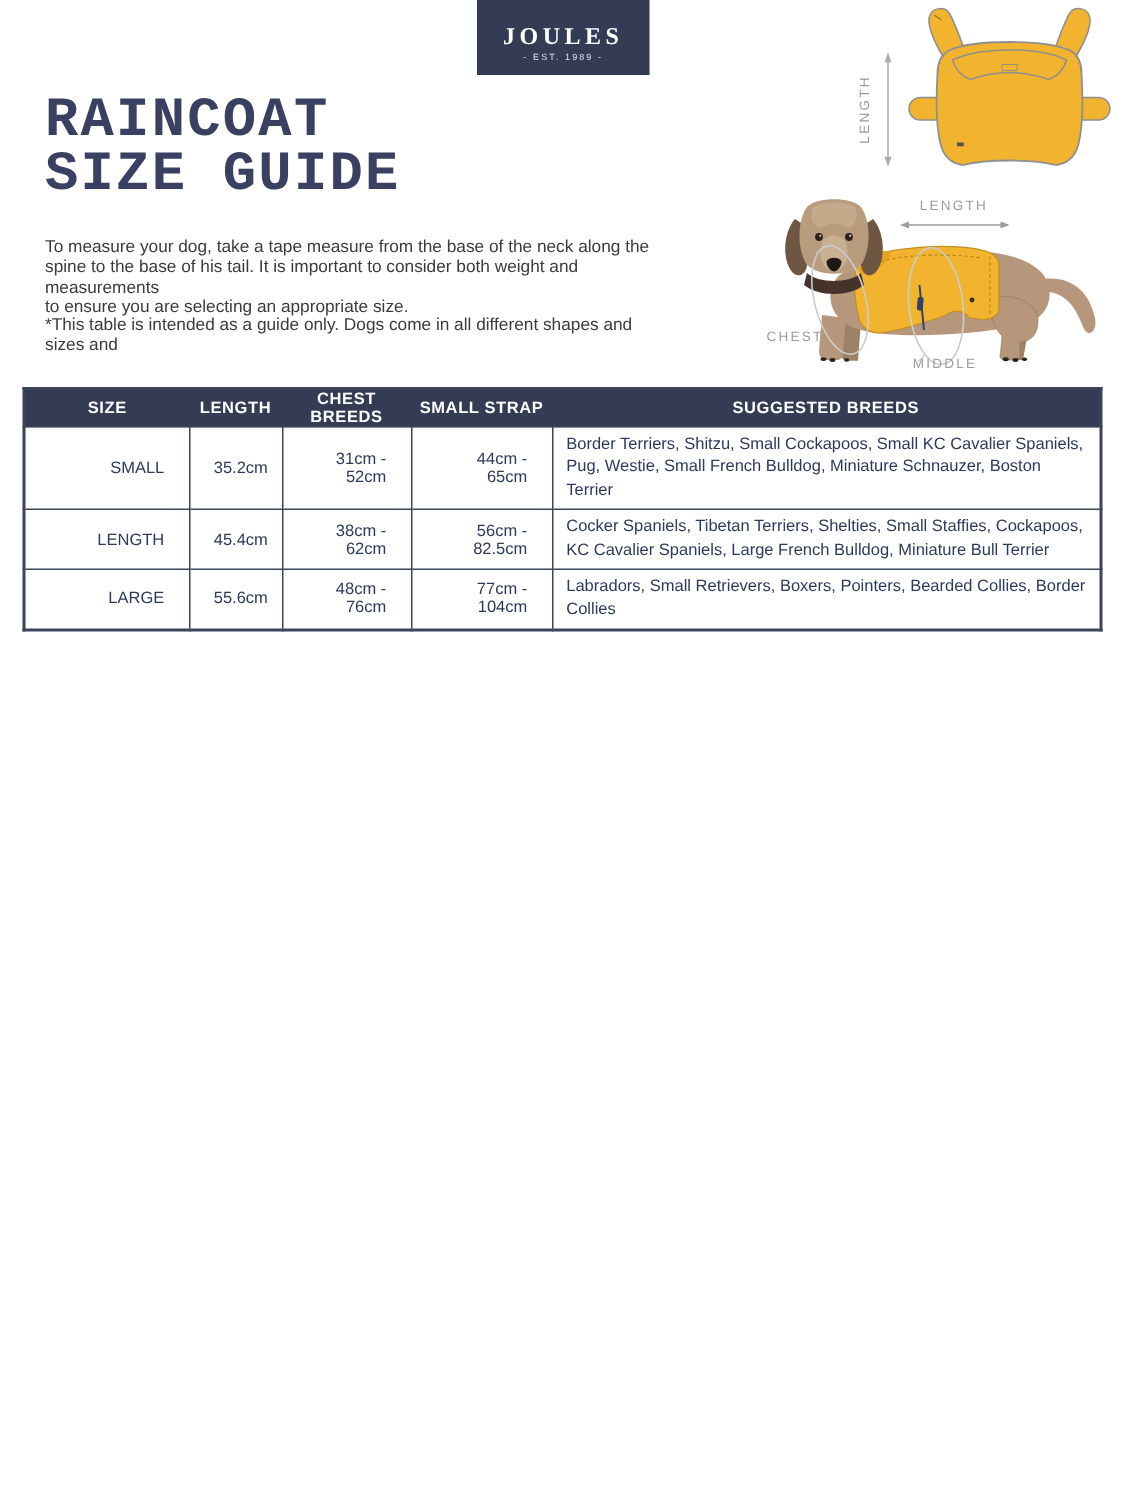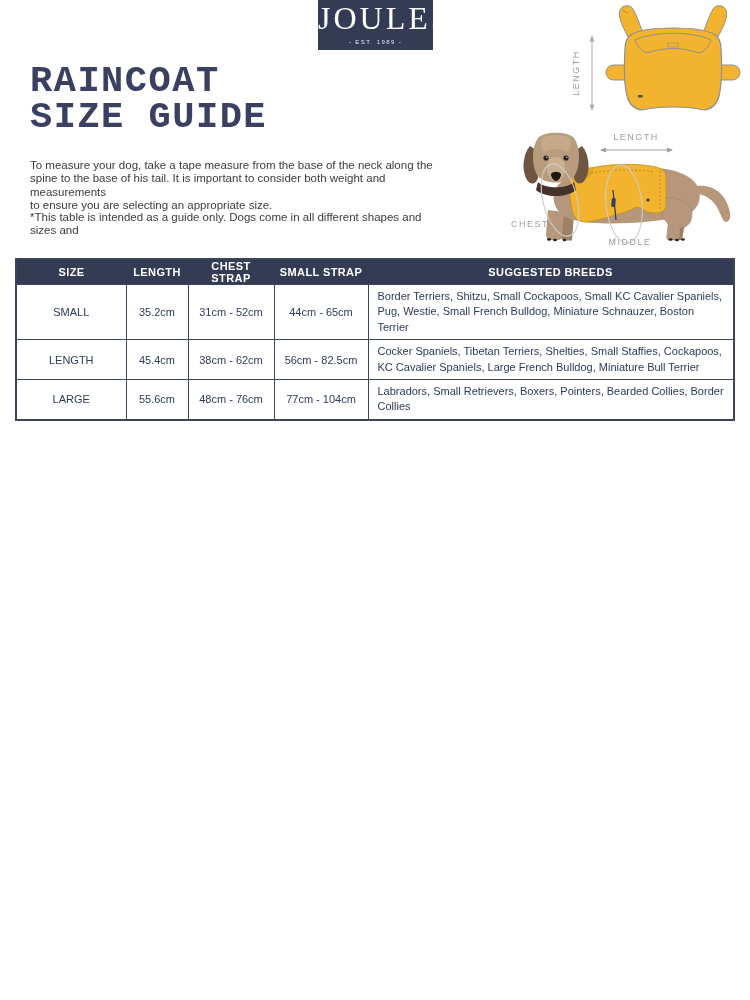--- a/index.html
+++ b/index.html
@@ -10,21 +10,21 @@
     overflow:hidden;
   }
 
   
   .logo {
     position:absolute; left:318px; top:0; width:115px; height:50px;
     background:#333B55; color:#ffffff; text-align:center;
   }
   .logo-text {
     font-family:"Liberation Serif", serif;
-    font-size:32px; letter-spacing:3px; padding-top:0; font-weight:400;
+    font-size:16px; letter-spacing:3px; padding-top:16px; font-weight:700;
   }
   .logo-sub {
     font-size:6px; letter-spacing:1.4px; margin-top:2px; color:#e3e6ee;
   }
 
   
   .page-title {
     position:absolute; left:30px; top:63px;
     font-family:Liberation Mono, monospace; font-weight:700;
     font-size:37px; line-height:36px; letter-spacing:1.5px;
@@ -56,22 +56,22 @@
     border:2px solid #3C4459;
   }
   .size-table th {
     background:#333B55; color:#ffffff;
     font-size:11px; font-weight:700; letter-spacing:0.4px;
     height:23px; padding:0 2px; border:none;
   }
   .size-table td {
     border:1px solid #3C4459;
     font-size:11px; color:#2E3A5C;
-    text-align:center; vertical-align:middle;
-    height:37px; padding:2px 1px;
+    text-align:right; vertical-align:middle;
+    height:37px; padding:2px 16px;
     background:#ffffff;
   }
   .size-table td.breeds-cell {
     text-align:left; padding:4px 9px; line-height:1.4;margin-top:8px;
   }
 </style>
 </head>
 <body>
 
 <div class="logo">
@@ -193,21 +193,21 @@
     <col style="width:110px">
       <col style="width:62px">
       <col style="width:86px">
     <col style="width:94px">
       <col style="width:366px">
   </colgroup>
   <thead>
     <tr>
       <th>SIZE</th>
       <th>LENGTH</th>
-      <th>CHEST STRAP</th>
+      <th>CHEST BREEDS</th>
       <th>SMALL STRAP</th>
       <th>SUGGESTED BREEDS</th>
     </tr>
   </thead>
   <tbody>
     <tr>
       <td>SMALL</td>
       <td>35.2cm</td>
       <td>31cm - 52cm</td>
       <td>44cm - 65cm</td>

